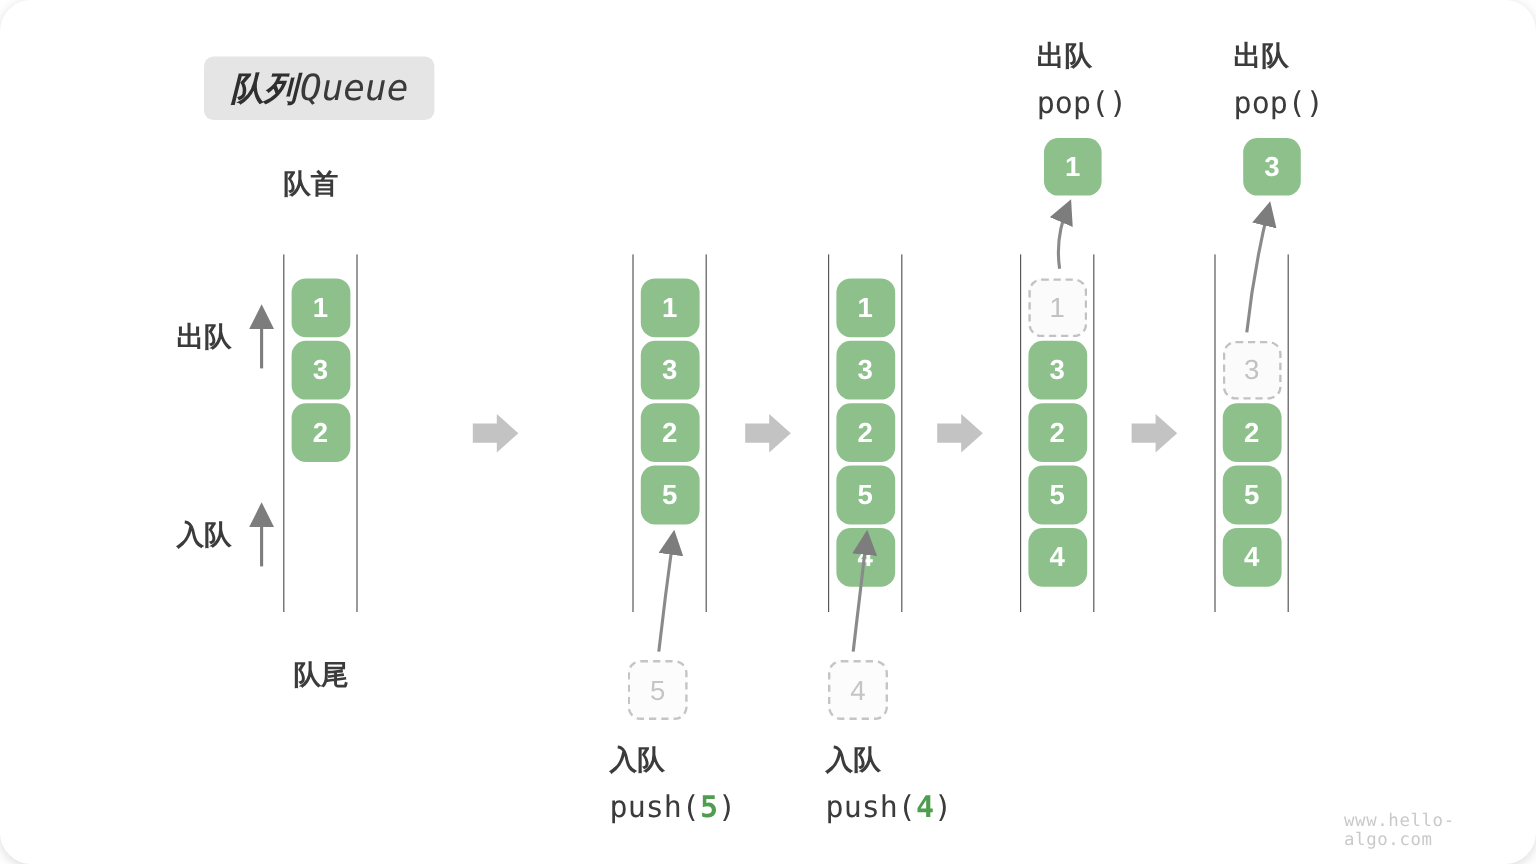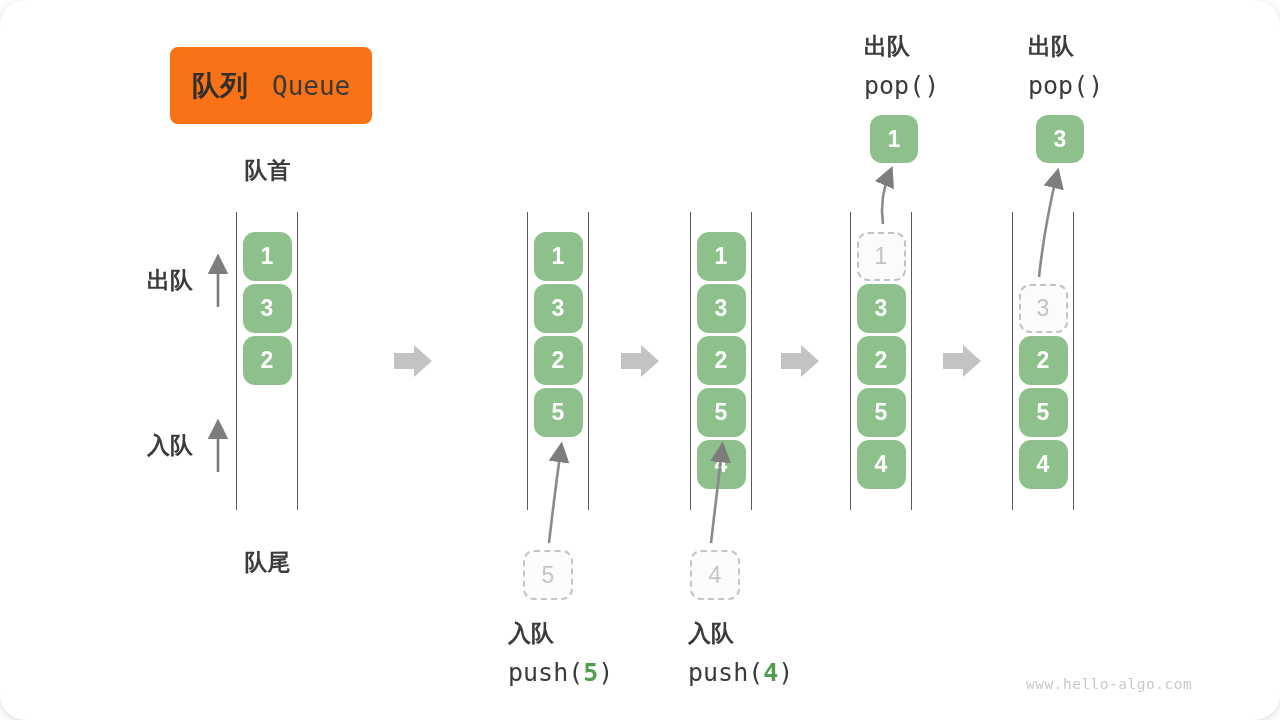--- a/index.html
+++ b/index.html
@@ -8,29 +8,29 @@
     background:#ffffff; border-radius:26px;
     box-shadow:0 2px 10px rgba(0,0,0,0.14);
     font-family:"Liberation Sans", sans-serif;
     color:#3b3b3b;
   }
   .mono { font-family:"DejaVu Sans Mono","Liberation Mono",monospace; }
 
   
   .title-chip {
     position:absolute; left:170px; top:47px; height:53px;
-    background:#f97316; border-radius:8px;
-    display:flex; align-items:center; padding:12px 22px;
+    background:#e5e5e5; border-radius:8px;
+    display:flex; align-items:center; padding:0 22px;font-style:italic;
   }
   .title-zh { font-size:28px; font-weight:bold; color:#2f2f2f; }
-  .title-en { font-size:26px; color:#3a3a3a; margin-left:24px; }
+  .title-en { font-size:30px; color:#3a3a3a; margin-left:2px; }
 
   
   .lbl { position:absolute; font-size:23px; font-weight:bold; color:#3b3b3b; }
-  .lbl-front  { left:236px; top:155px; width:63px; text-align:center; }
+  .lbl-front  { left:236px; top:138px; width:63px; }
   .lbl-rear   { left:236px; top:547px; width:63px; text-align:center; }
   .lbl-deq    { left:147px; top:265px; }
   .lbl-enq    { left:147px; top:430px; }
 
   
   .col {
     position:absolute; top:212px; height:298px; width:60px;
     border-left:1.5px solid #595959; border-right:1.5px solid #595959;
   }
   .col-1 { left:236px; } .col-2 { left:527px; } .col-3 { left:690px; }
@@ -73,21 +73,21 @@
   .op { position:absolute; }
   .op-line1 { font-size:23px; font-weight:600; color:#3b3b3b; }
   .op-line2 { font-size:25px; color:#3b3b3b; margin-top:9px;text-align:right; }
   .op-arg { color:#4f9e4f; font-weight:bold; }
   .op-push5 { left:508px; top:618px; }
   .op-push4 { left:688px; top:618px; }
   .op-pop-a { left:864px; top:31px; }
   .op-pop-b { left:1028px; top:31px; }
 
   .watermark {
-    position:absolute; left:1026px; top:676px; font-size:14.5px;
+    position:absolute; left:1120px; top:676px; font-size:14.5px;
     color:#c9c9c9; letter-spacing:0.5px;
   }
 
   .overlay { position:absolute; left:0; top:0; pointer-events:none; }
 </style>
 </head>
 <body>
 
 <div class="canvas">
 

